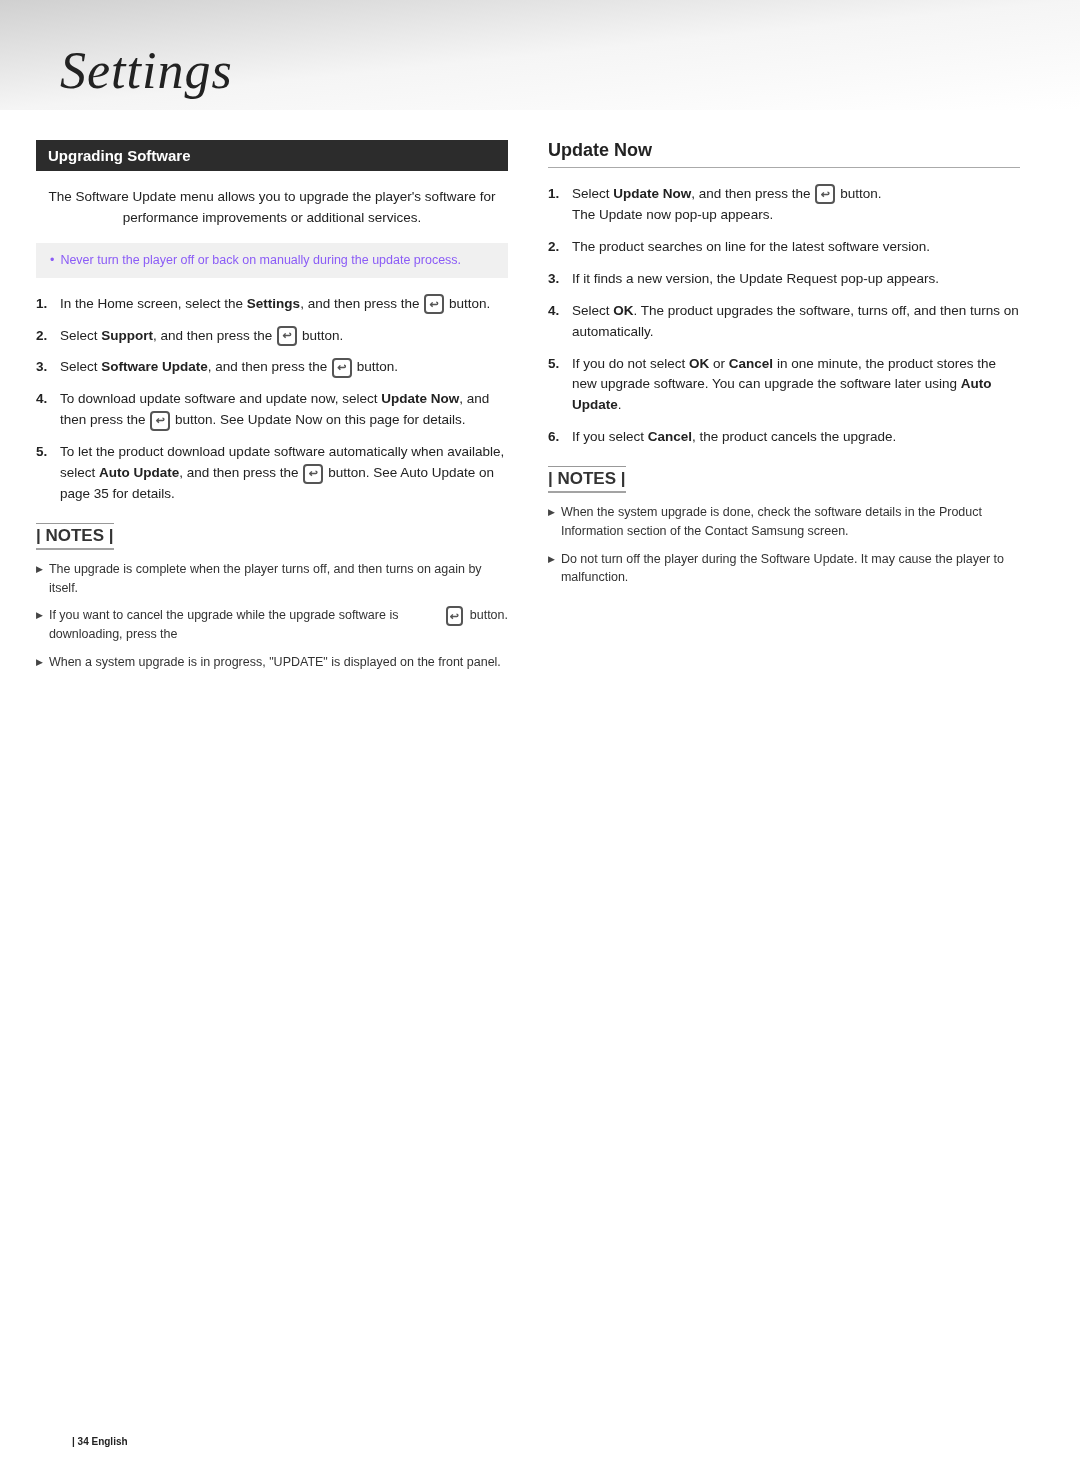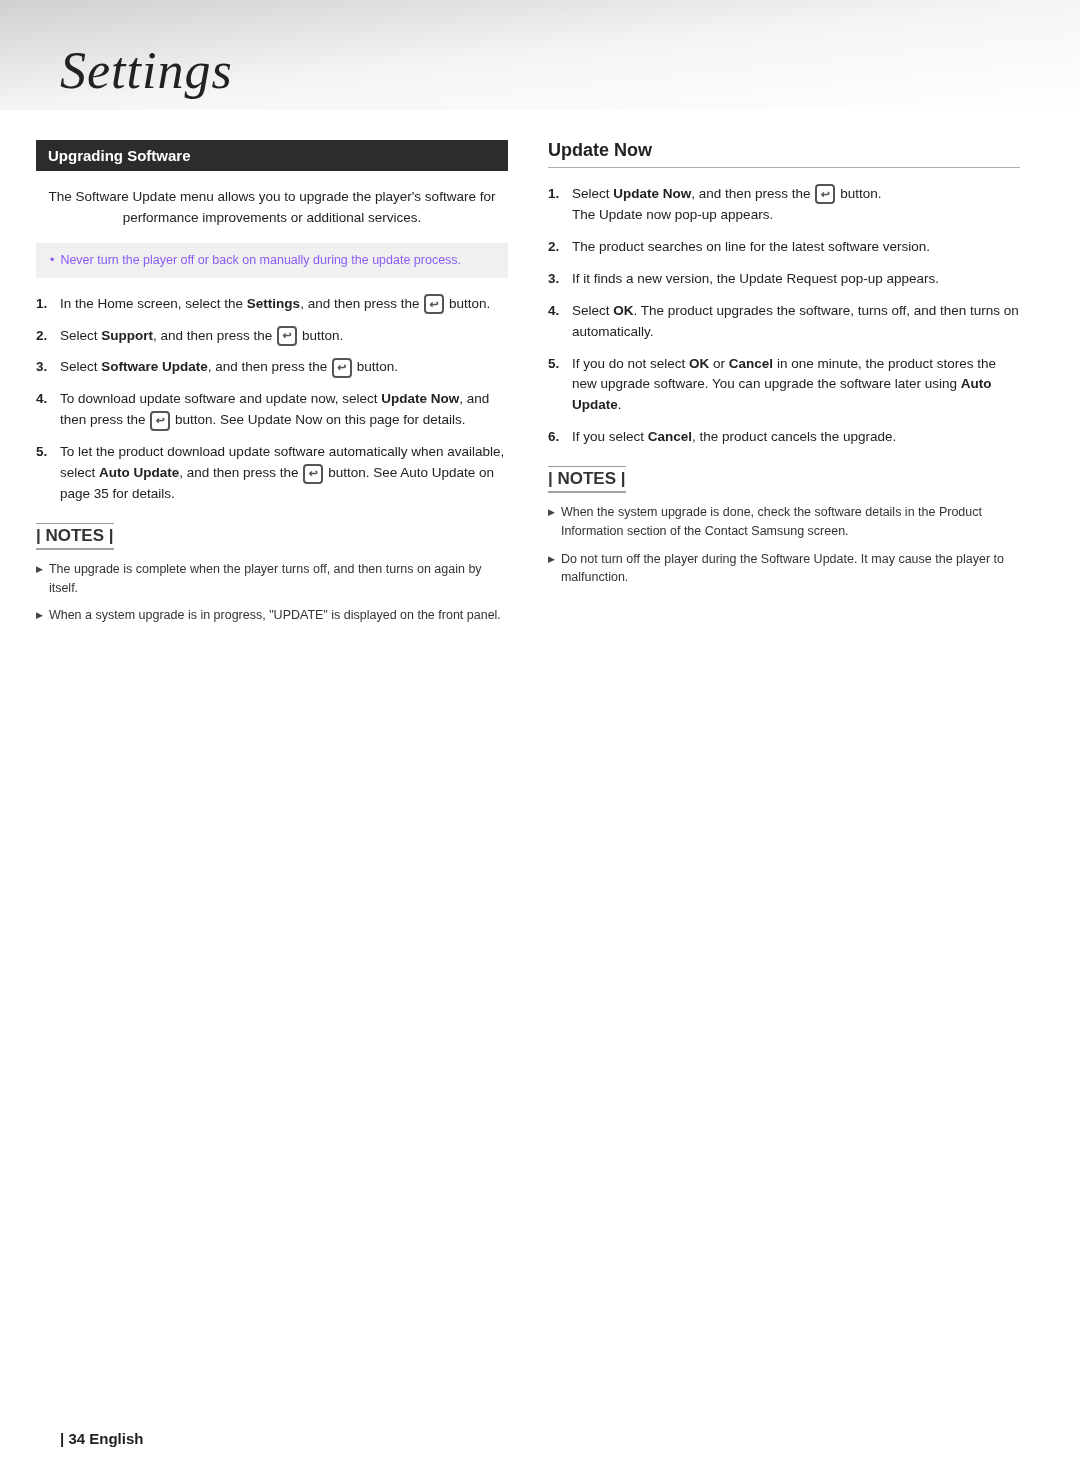--- a/index.html
+++ b/index.html
@@ -186,22 +186,22 @@
       font-size: 9px;
       flex-shrink: 0;
       margin-top: 3px;
       color: #444;
     }
 
     
     .page-footer {
       position: absolute;
       bottom: 30px;
-      left: 60px;
-      font-size: 15px;
+      left: 72px;
+      font-size: 10px;
       font-weight: bold;
       color: #222;
     }
 
     .page-footer::before {
       content: "| ";
     }
   </style>
 </head>
 <body>
@@ -248,20 +248,21 @@
         <span class="num">5.</span>
         <span class="text">To let the product download update software automatically when available, select <span class="b">Auto Update</span>, and then press the <span class="remote-btn"></span> button. See Auto Update on page 35 for details.</span>
       </li>
     </ol>
 
     <div>
       <span class="notes-label">| NOTES |</span>
     </div>
     <ul class="notes-list">
       <li>The upgrade is complete when the player turns off, and then turns on again by itself.</li>
+      <li>If you want to cancel the upgrade while the upgrade software is downloading, press the <span class="remote-btn"></span> button.</li>
       <li>When a system upgrade is in progress, "UPDATE" is displayed on the front panel.</li>
     </ul>
 
   </div>
 
   <div class="col-right">
 
     <div class="section-heading-light">Update Now</div>
 
 

